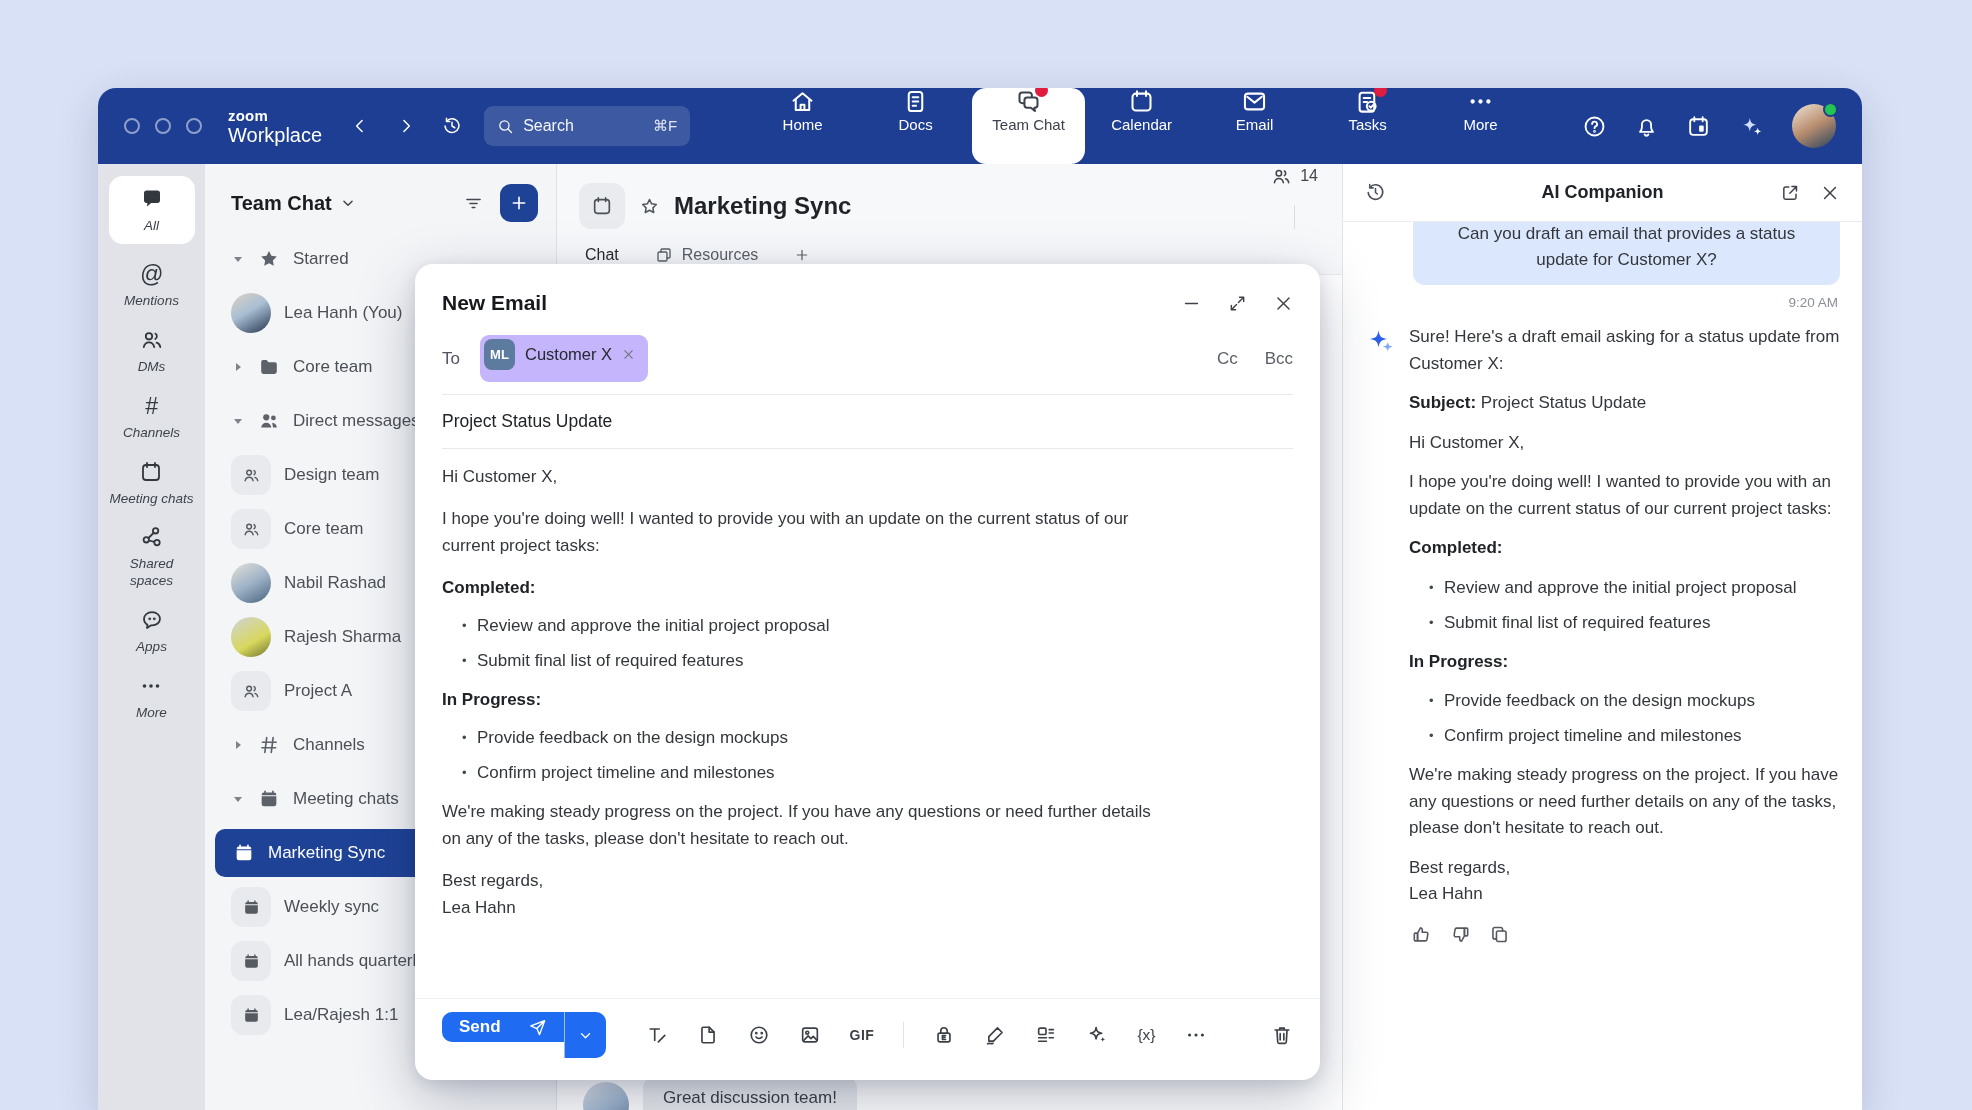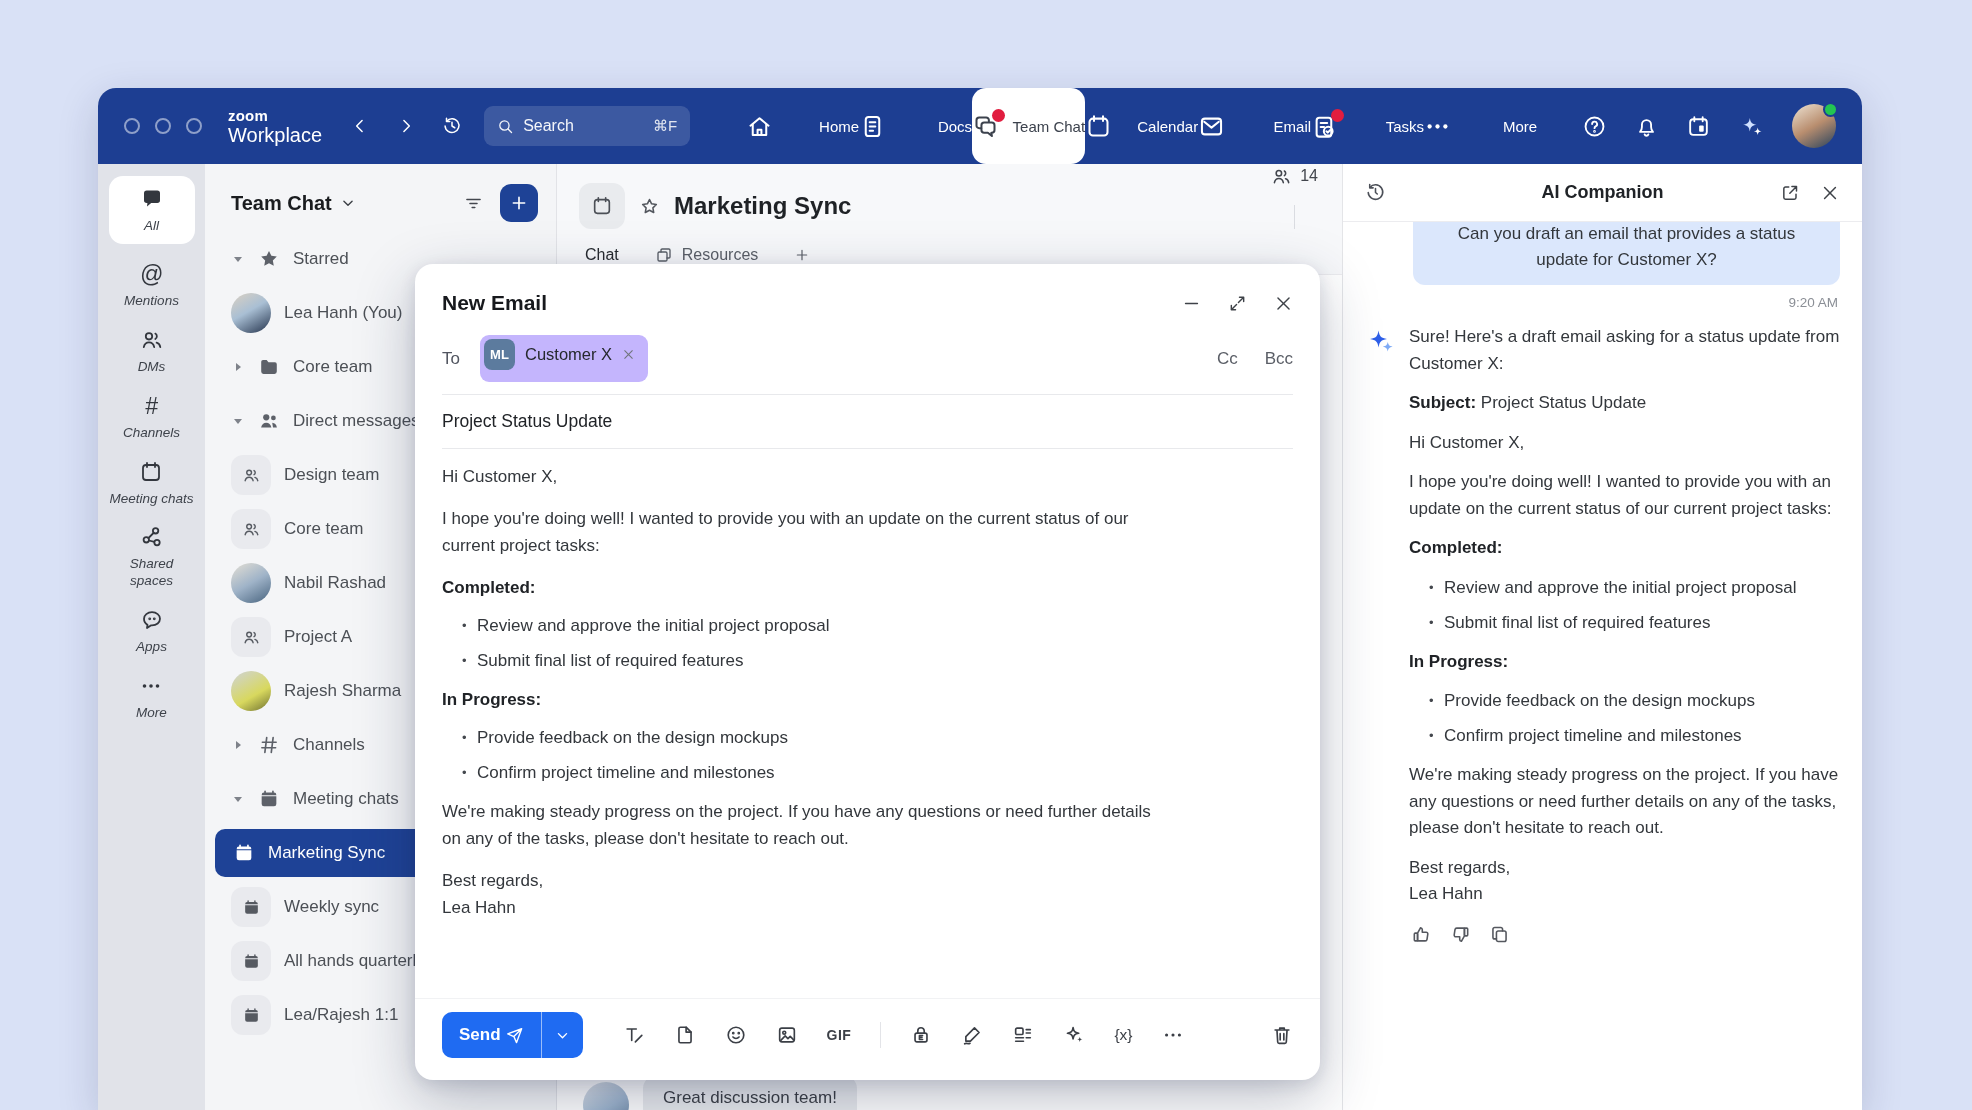--- a/index.html
+++ b/index.html
@@ -28,21 +28,21 @@
   .light { width:16px; height:16px; border:2px solid rgba(255,255,255,.5); border-radius:50%; }
   .brand { margin-left:26px; line-height:1; }
   .brand-top { font-size:15px; font-weight:bold; letter-spacing:.2px; }
   .brand-bottom { font-size:20px; margin-top:2px; }
   .nav-hist { display:flex; align-items:center; gap:26px; margin-left:28px; color:#fff; }
   .nav-hist .ic { width:20px; height:20px; }
   .searchbox { margin-left:22px; width:206px; height:40px; background:rgba(255,255,255,.14); border-radius:9px; display:flex; align-items:center; gap:9px; padding:0 13px; font-size:16px; color:rgba(255,255,255,.95); cursor:text; }
   .searchbox .ic { width:17px; height:17px; flex:0 0 17px; }
   .search-kbd { margin-left:auto; font-size:15px; color:rgba(255,255,255,.85); }
   .nav-tabs { display:flex; margin-left:56px; height:76px; align-items:stretch; }
-  .ntab { width:113px; display:flex; align-items:center; justify-content:space-between; gap:1px; font-size:15px; color:#fff; cursor:pointer; }
+  .ntab { width:113px; display:flex; flex-direction:column; align-items:center; justify-content:flex-start; gap:1px; font-size:15px; color:#fff; cursor:pointer; }
   .ntab .nicon { width:27px; height:27px; position:relative; }
   .ntab .nicon .ic { width:27px; height:27px; }
   .ntab.active { background:#fff; border-radius:14px; color:#3c424d; }
   .nbadge { position:absolute; top:-4px; right:-6px; width:13px; height:13px; border-radius:50%; background:#e11d3f; }
   .nav-right { margin-left:auto; display:flex; align-items:center; gap:27px; }
   .nav-right .ic { width:25px; height:25px; }
   .spark-top { width:27px; height:27px; }
   .avatar-top { width:44px; height:44px; border-radius:50%; position:relative; cursor:pointer;
     background:linear-gradient(150deg,#e9dccb 5%,#b98e6f 50%,#35495e 95%); }
   .status-dot { position:absolute; top:-2px; right:-2px; width:15px; height:15px; border-radius:50%; background:#23c552; border:2.5px solid #1d3e92; }
@@ -142,21 +142,21 @@
   .ccbcc span { cursor:pointer; }
   .m-div { height:1px; background:#e8e9ec; margin:0 27px; }
   .m-subject { padding:16px 27px; font-size:17.5px; color:#202327; }
   .m-body { flex:1; overflow:hidden; padding:14px 27px 0; }
   .m-body p { margin:0 0 15px; font-size:17px; line-height:27px; color:#33373c; max-width:715px; }
   .m-body .hd { font-weight:bold; color:#202327; margin-bottom:12px; }
   .m-body ul.points { margin-bottom:12px; }
   .m-sign { margin-top:46px; }
   .m-foot { flex:0 0 auto; display:flex; align-items:center; padding:13px 27px 22px; border-top:1px solid #f1f2f4; }
   .send-split { display:flex; flex:0 0 auto; }
-  .send-main { height:46px; padding:0 17px; background:#1f6bf2; border-radius:10px 0 0 10px; color:#fff; font-size:17px; font-weight:600; display:flex; align-items:center; gap:4px; cursor:pointer; }
+  .send-main { height:30px; padding:0 17px; background:#1f6bf2; border-radius:10px 0 0 10px; color:#fff; font-size:17px; font-weight:600; display:flex; align-items:center; gap:27px; cursor:pointer; }
   .send-main .ic { width:19px; height:19px; }
   .send-caret { width:42px; height:46px; background:#1f6bf2; border-radius:0 10px 10px 0; border-left:1.5px solid rgba(255,255,255,.55); color:#fff; display:flex; align-items:center; justify-content:center; cursor:pointer; }
   .send-caret .ic { width:15px; height:15px; stroke-width:2.2; }
   .m-tools { display:flex; align-items:center; gap:29px; margin-left:40px; color:#3b3f46; }
   .m-tools .tool { cursor:pointer; display:flex; align-items:center; }
   .m-tools .ic { width:22px; height:22px; }
   .t-div { width:1px; height:26px; background:#e3e4e8; }
   .gif-label { font-weight:bold; font-size:14px; letter-spacing:.5px; }
   .vars-label { font-size:15.5px; color:#3b3f46; }
   .trash-btn { margin-left:auto; color:#3b3f46; cursor:pointer; }
@@ -461,34 +461,34 @@
             </span>
           <span>Core team</span>
         </div>
 
         <div class="sb-row">
           <span class="av av-nabil"></span>
           <span>Nabil Rashad</span>
         </div>
 
         <div class="sb-row">
+          <span class="av av-rajesh"></span>
+          <span>Rajesh Sharma</span>
+        </div>
+
+        <div class="sb-row">
           <span class="tile">
               <svg class="ic" viewBox="0 0 24 24">
                 <circle cx="9" cy="8.3" r="3"></circle>
                 <path d="M4 18.6c.6-2.9 2.5-4.5 5-4.5s4.4 1.6 5 4.5"></path>
                 <path d="M15.2 5.8a3 3 0 0 1 0 5.2"></path>
                 <path d="M16.4 14.4c1.9.5 3.1 2 3.5 4.2"></path>
               </svg>
             </span>
           <span>Project A</span>
-        </div>
-
-        <div class="sb-row">
-          <span class="av av-rajesh"></span>
-          <span>Rajesh Sharma</span>
         </div>
 
         <div class="sb-row">
           <span class="caret">
               <svg viewBox="0 0 10 10" fill="#7e828a">
                 <path d="M3 1l5 4-5 4z"></path>
               </svg>
             </span>
           <svg class="sb-ic ic" viewBox="0 0 24 24" stroke-width="2">
               <path d="M9.5 4 7.5 20M16.5 4l-2 16M4.8 9h15M4.2 15h15"></path>

